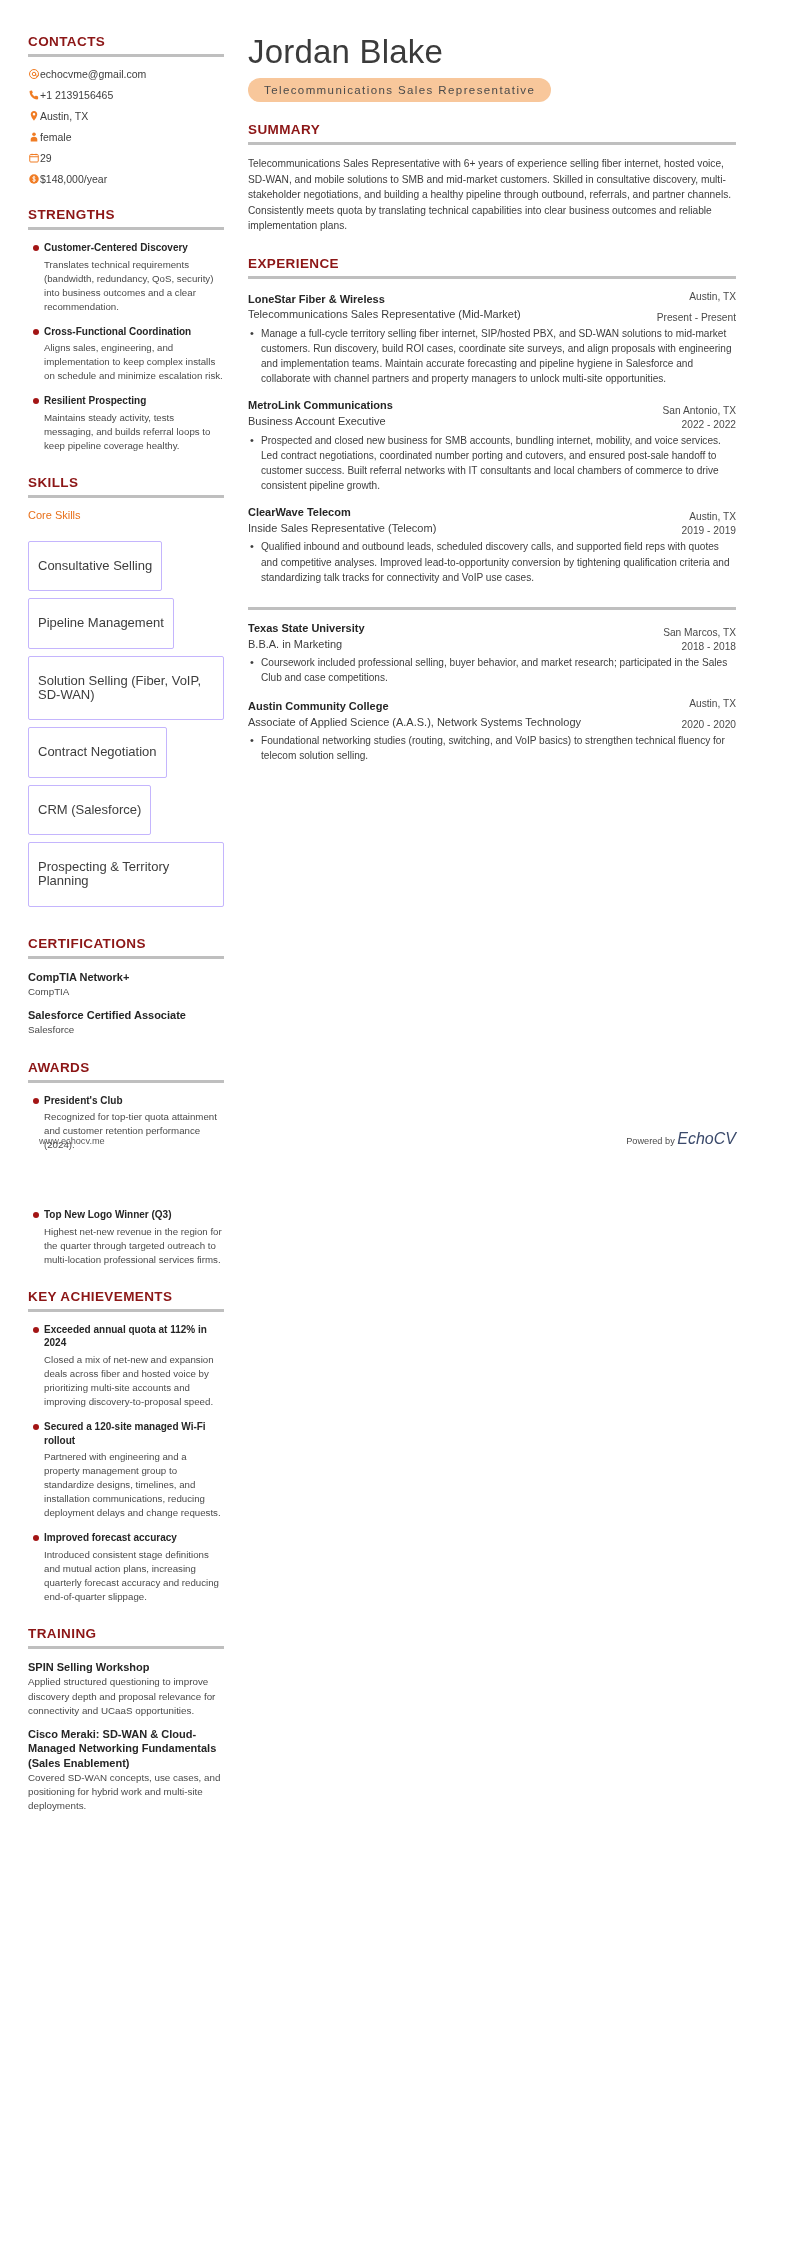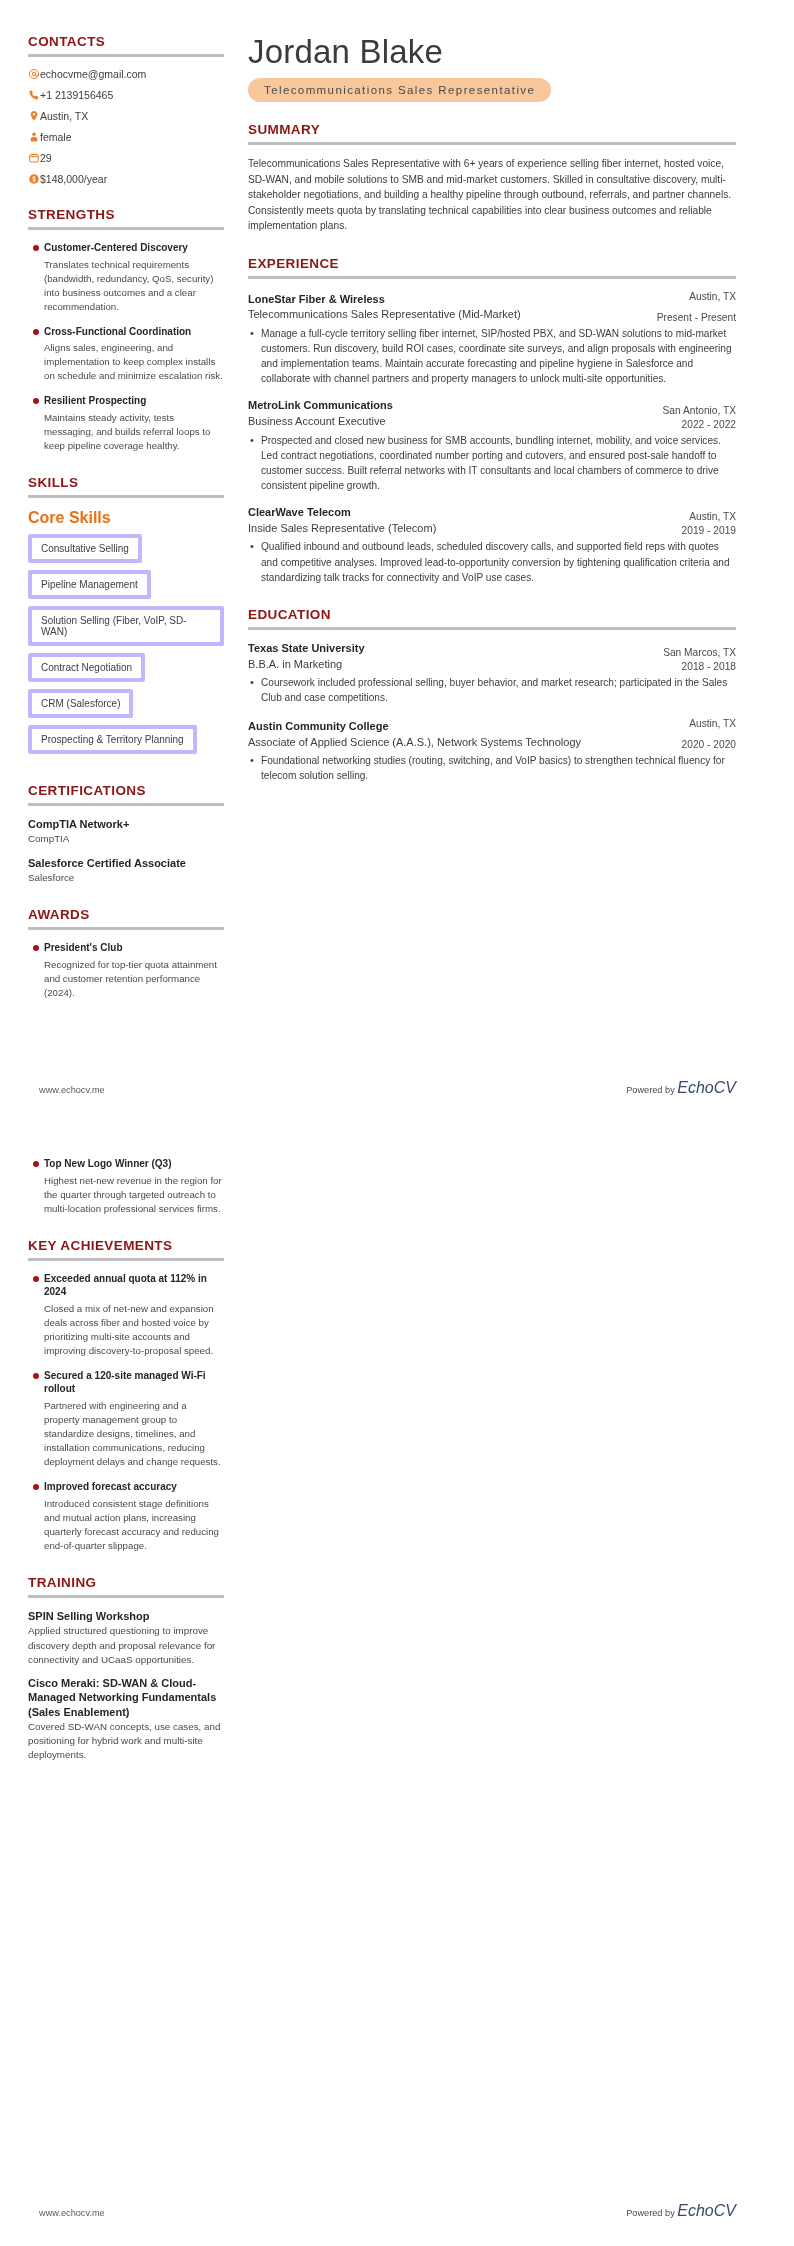--- a/index.html
+++ b/index.html
@@ -78,31 +78,31 @@
     margin-bottom: 3px;
   }
   .bl-desc {
     font-size: 9.7px;
     line-height: 1.45;
     color: #4a4a4a;
   }
 
   
   .skill-group-label {
-    font-size: 16px;
-    font-weight: 700;
+    font-size: 11px;
+    font-weight: 400;
     color: #e8701a;
-    margin-bottom: 7px;
+    margin-bottom: 20px;
   }
   .skill-chip {
     display: inline-block;
-    border: 4px solid #c4b5fd;
+    border: 1px solid #c4b5fd;
     border-radius: 2px;
-    padding: 5px 9px;
-    font-size: 10px;
+    padding: 17px 9px;
+    font-size: 13px;
     color: #3d3d3d;
     margin-bottom: 7px;
     line-height: 1.1;
   }
   .skill-list { display: flex; flex-direction: column; align-items: flex-start; }
 
   
   .entry { margin-bottom: 9px; }
   .entry-title {
     font-size: 11px;
@@ -425,21 +425,20 @@
             </div>
           </div>
           <ul class="job-bullets">
             <li>Qualified inbound and outbound leads, scheduled discovery calls, and supported field reps with quotes and competitive analyses. Improved lead-to-opportunity conversion by tightening qualification criteria and standardizing talk tracks for connectivity and VoIP use cases.</li>
           </ul>
         </div>
       </section>
 
       
       <section class="m-block">
-        <div class="m-sec-head">EDUCATION</div>
         <div class="m-sec-rule"></div>
 
         <div class="job">
           <div class="job-line">
             <div class="job-left">
               <div class="job-org">Texas State University</div>
               <div class="job-role">B.B.A. in Marketing</div>
             </div>
             <div class="job-right">
               <div>San Marcos, TX</div>

